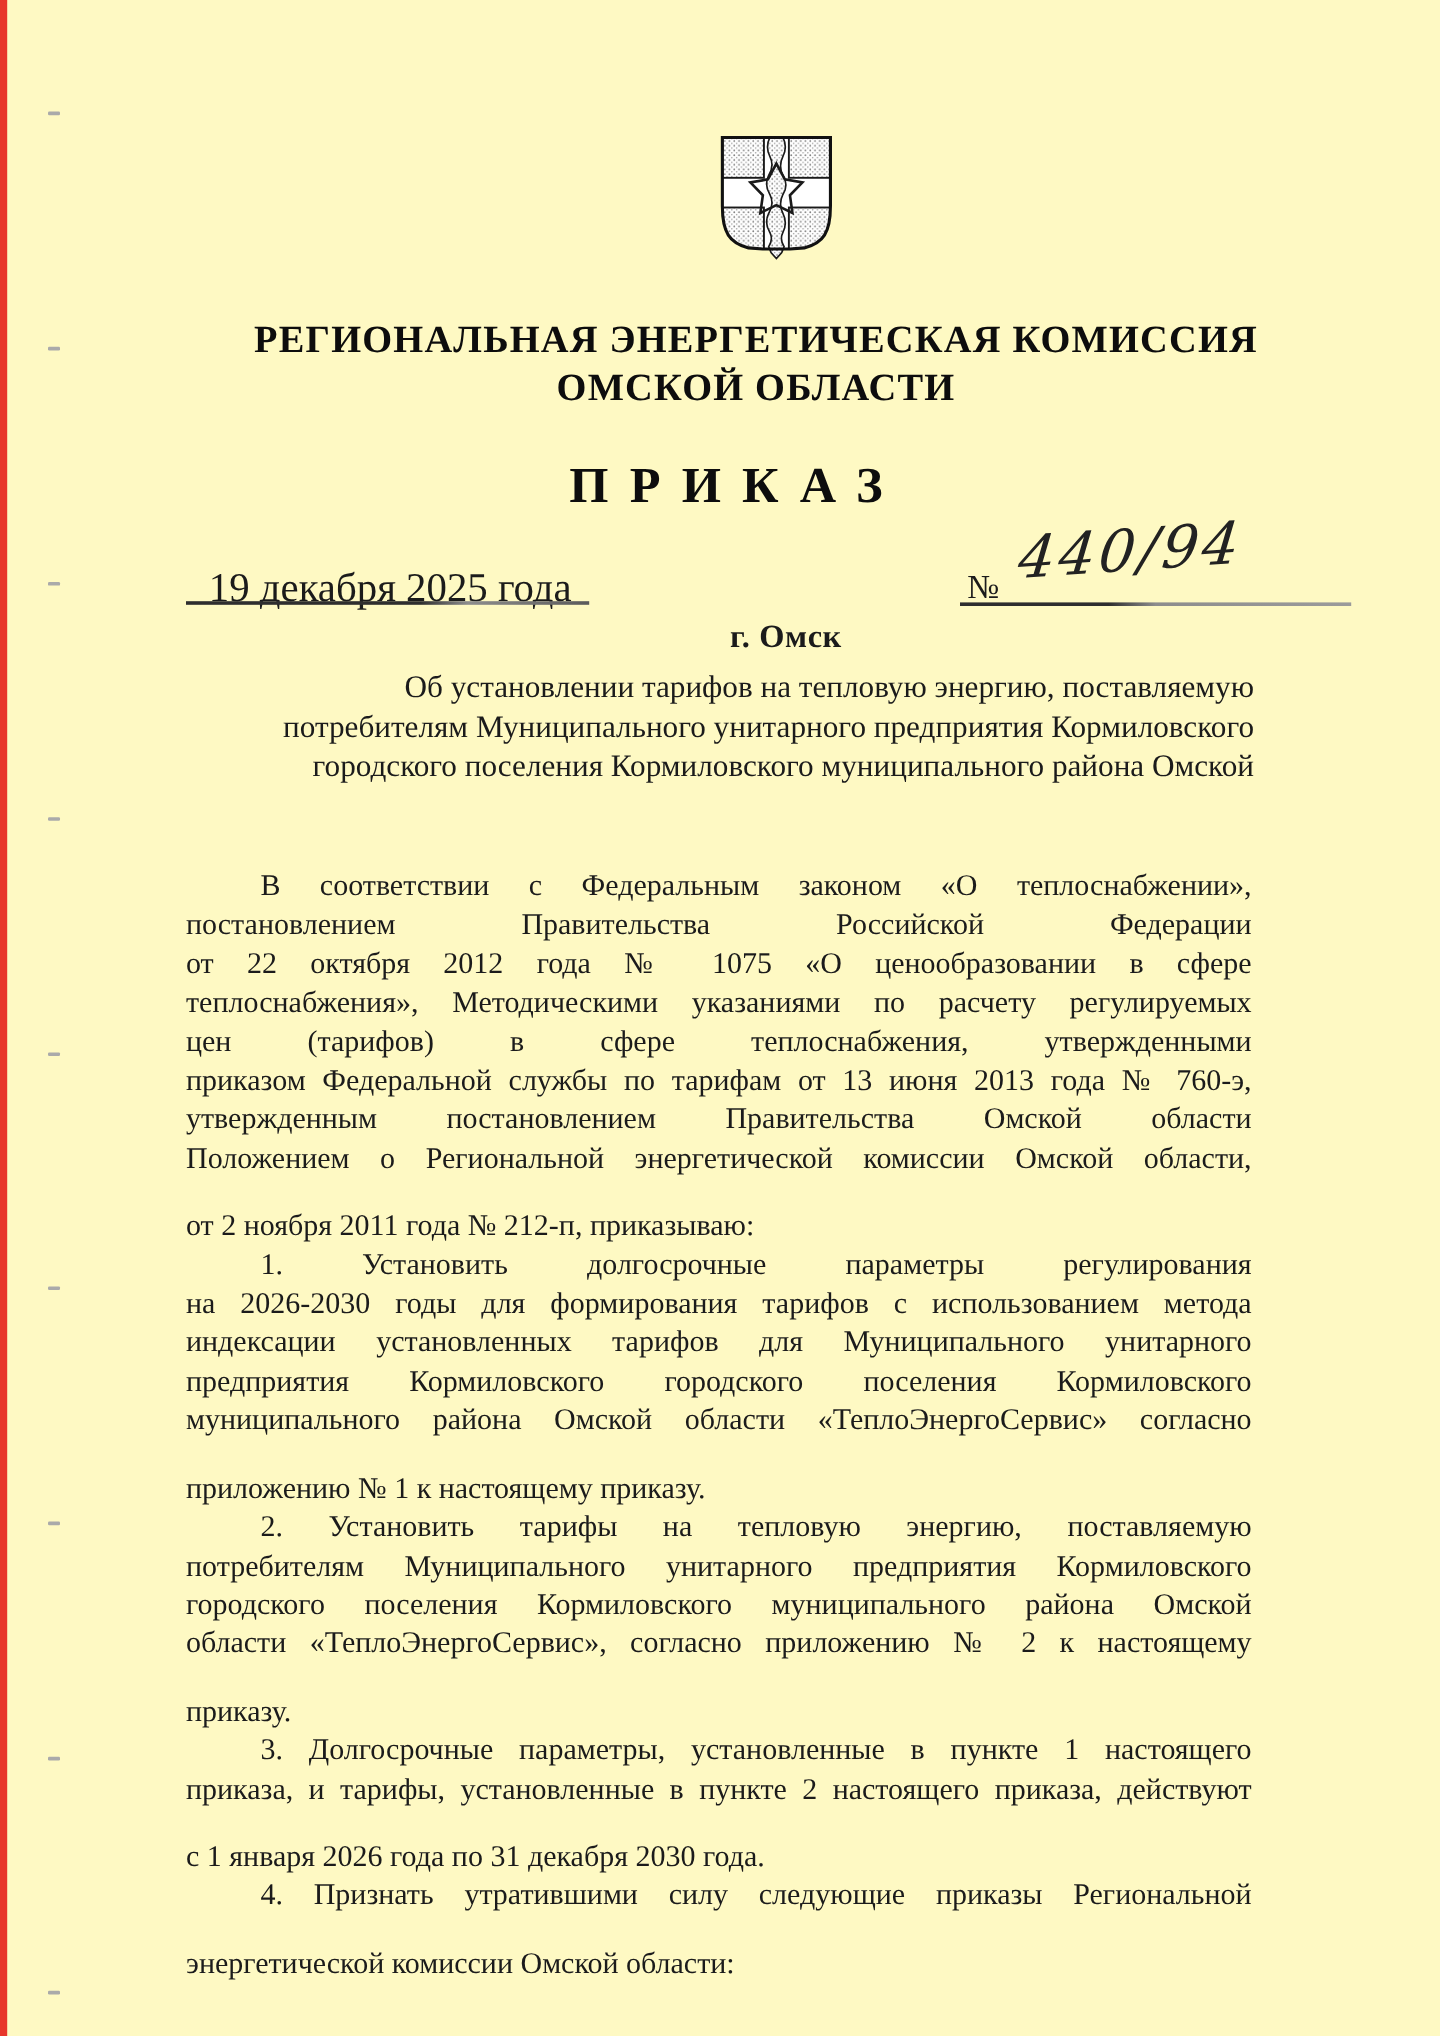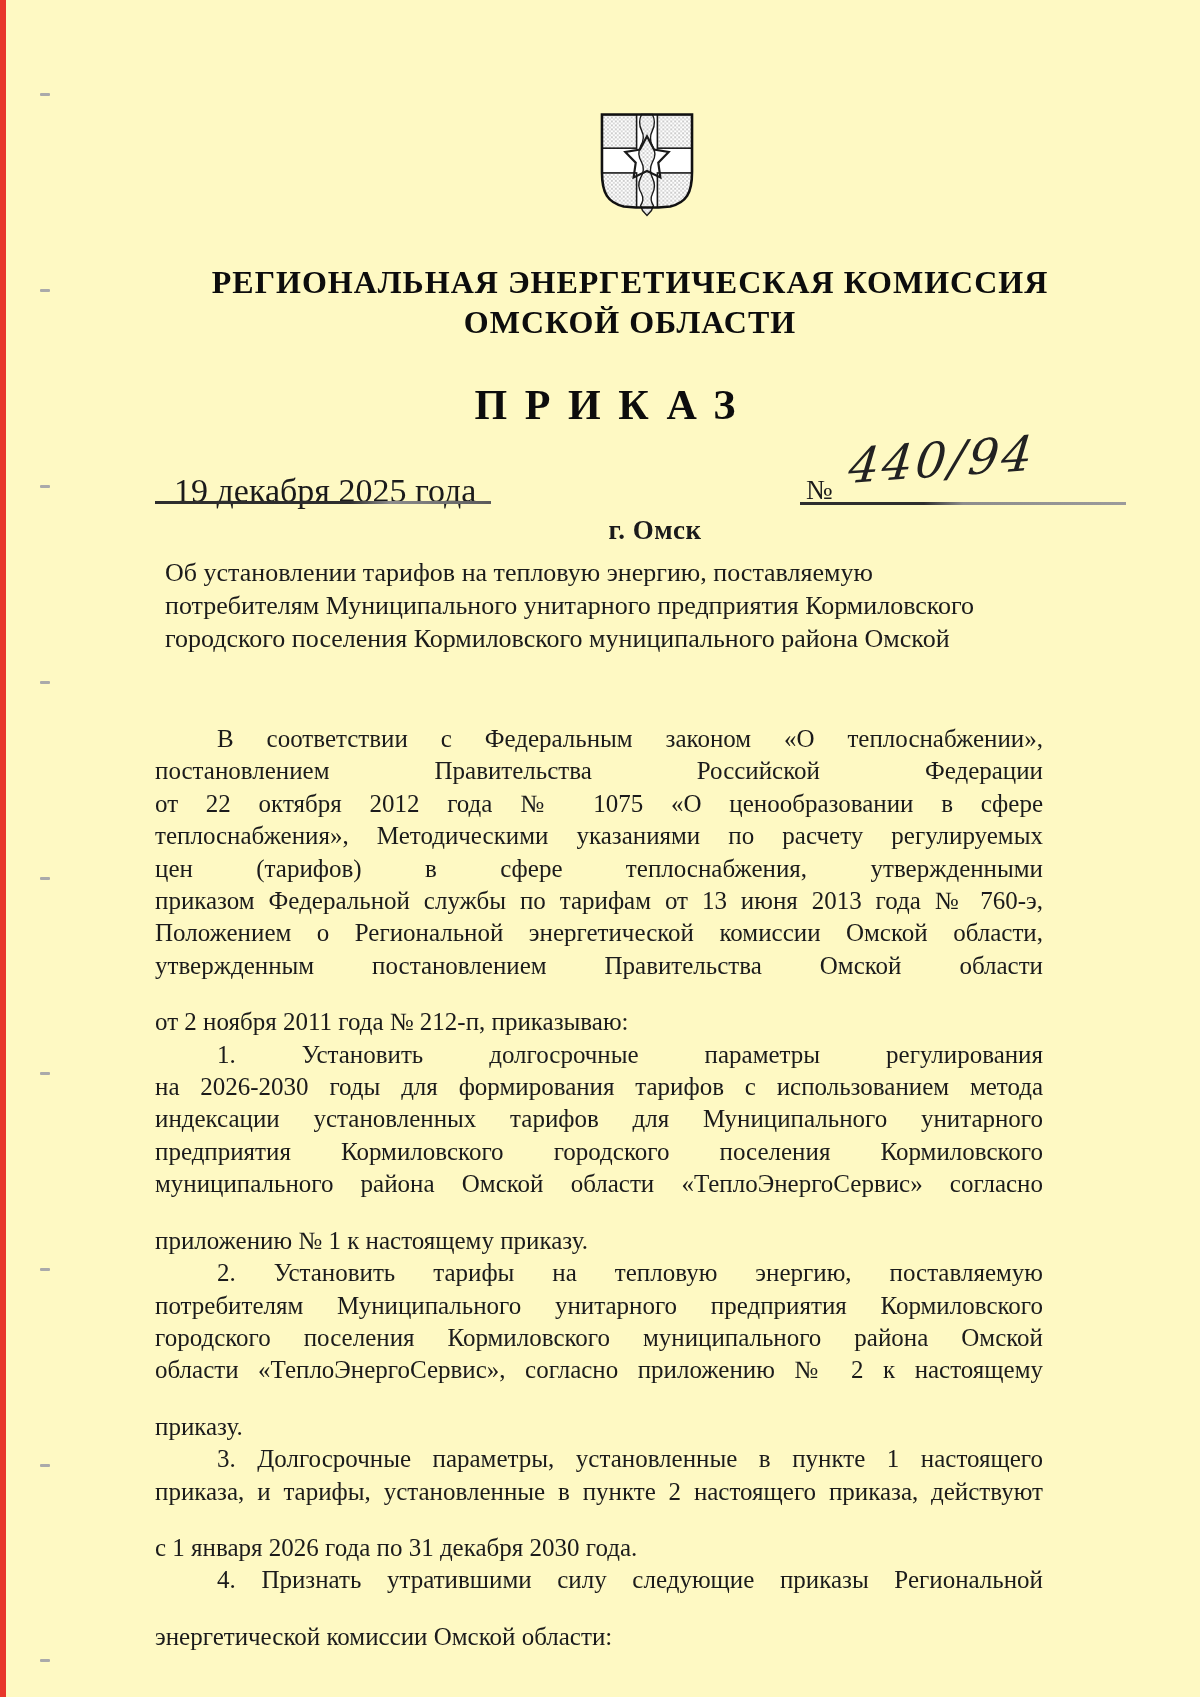--- a/index.html
+++ b/index.html
@@ -51,22 +51,22 @@
   }
   .num-underline{
     position:absolute;left:800px;top:502px;width:326px;height:3px;
     background:linear-gradient(90deg,#2e2e2e 0%,#2e2e2e 38%,#8d8d8d 50%,#9b9b9b 100%);
   }
   .city{
     position:absolute;left:455px;top:515px;width:400px;
     text-align:center;font-weight:bold;font-size:27px;letter-spacing:0.5px;
   }
   .subject{
-    position:absolute;left:165px;top:556px;width:890px;
-    text-align:left;font-size:26px;line-height:33px;
+    position:absolute;left:155px;top:556px;width:890px;
+    text-align:right;font-size:26px;line-height:33px;
   }
   .body-text{
     position:absolute;left:155px;top:723px;width:888px;
     font-size:25px;line-height:32.4px;
   }
   .bl{text-align:justify;text-align-last:justify;white-space:normal;}
   .bl.last{text-align-last:left;margin-top:24px;}
   .bl.ind{text-indent:62px;}
 </style>
 </head>
@@ -131,22 +131,22 @@
     <div>городского поселения Кормиловского муниципального района Омской</div>
   </div>
 
   <div class="body-text">
     <div class="bl ind">В соответствии с Федеральным законом «О теплоснабжении»,</div>
     <div class="bl">постановлением Правительства Российской Федерации</div>
     <div class="bl">от 22 октября 2012 года № 1075 «О ценообразовании в сфере</div>
     <div class="bl">теплоснабжения», Методическими указаниями по расчету регулируемых</div>
     <div class="bl">цен&nbsp;(тарифов) в сфере теплоснабжения, утвержденными</div>
     <div class="bl">приказом Федеральной службы по тарифам от 13 июня 2013 года № 760-э,</div>
+    <div class="bl">утвержденным постановлением Правительства Омской области</div>
     <div class="bl">Положением о&nbsp;Региональной энергетической комиссии Омской области,</div>
-    <div class="bl">утвержденным постановлением Правительства Омской области</div>
     <div class="bl last">от 2 ноября 2011 года № 212-п, приказываю:</div>
     <div class="bl ind">1.&nbsp;Установить долгосрочные параметры регулирования</div>
     <div class="bl">на 2026-2030 годы для формирования тарифов с&nbsp;использованием метода</div>
     <div class="bl">индексации установленных тарифов для Муниципального унитарного</div>
     <div class="bl">предприятия Кормиловского городского поселения Кормиловского</div>
     <div class="bl">муниципального района Омской области «ТеплоЭнергоСервис» согласно</div>
     <div class="bl last">приложению № 1 к настоящему приказу.</div>
     <div class="bl ind">2.&nbsp;Установить тарифы на тепловую энергию, поставляемую</div>
     <div class="bl">потребителям Муниципального унитарного предприятия Кормиловского</div>
     <div class="bl">городского поселения Кормиловского муниципального района Омской</div>

